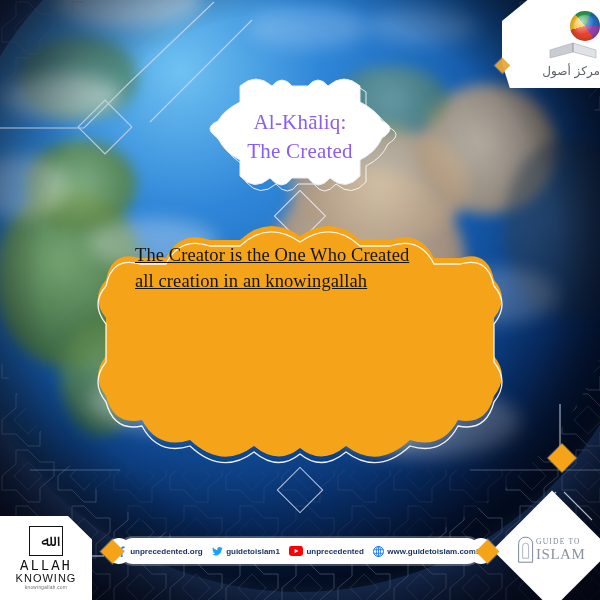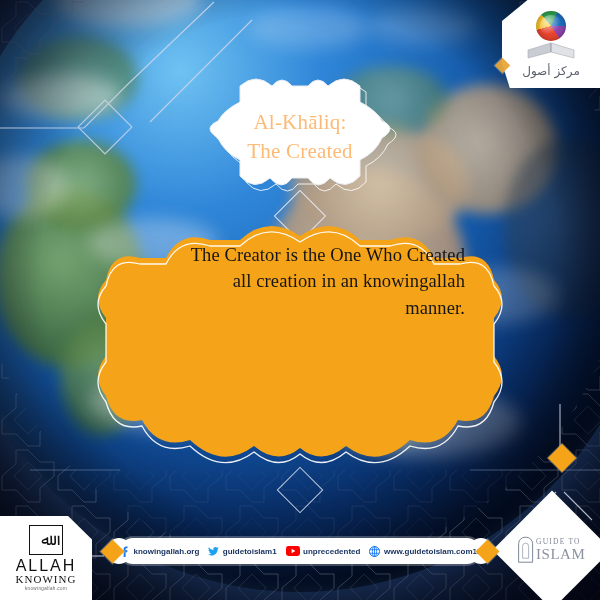--- a/index.html
+++ b/index.html
@@ -52,21 +52,21 @@
   .pattern{position:absolute;inset:0;pointer-events:none;}
 
   
   .deco{position:absolute;inset:0;pointer-events:none;}
 
   
   .tr-panel{
     position:absolute;right:0;top:0;width:98px;height:88px;
     background:#fff;
     clip-path:polygon(26% 0%, 100% 0%, 100% 100%, 100% 100%, 8% 100%, 0% 72%, 0% 24%);
-    display:flex;flex-direction:column;align-items:center;justify-content:center;
+    display:flex;flex-direction:column;align-items:flex-end;justify-content:center;
     gap:2px;
   }
   .tr-logo-globe{
     width:30px;height:30px;border-radius:50%;
     background:
       conic-gradient(from 200deg,#e8442e 0deg 55deg,#f6c02a 55deg 120deg,#2f9e4f 120deg 185deg,#1f6fbe 185deg 250deg,#8e44ad 250deg 305deg,#e8442e 305deg 360deg);
     box-shadow:inset 0 0 6px rgba(0,0,0,.35);
     position:relative;margin-bottom:-4px;
   }
   .tr-logo-globe:after{
@@ -87,22 +87,22 @@
     position:absolute;left:0;bottom:0;width:92px;height:84px;
     background:#fff;
     clip-path:polygon(0% 0%, 74% 0%, 100% 28%, 100% 100%, 0% 100%);
     display:flex;flex-direction:column;align-items:center;justify-content:center;
   }
   .bl-mark{
     width:34px;height:30px;border:1.6px solid #111;
     display:flex;align-items:center;justify-content:center;
     font-family:"DejaVu Sans", sans-serif;font-size:16px;color:#111;line-height:1;
   }
-  .bl-t1{font-size:16px;letter-spacing:2px;color:#111;margin-top:2px;font-family:Liberation Sans, sans-serif;}
-  .bl-t2{font-size:11px;letter-spacing:1px;color:#111;font-family:Liberation Serif, serif;margin-top:-2px;}
+  .bl-t1{font-size:14px;letter-spacing:2px;color:#111;margin-top:2px;font-family:Liberation Mono, monospace;}
+  .bl-t2{font-size:11px;letter-spacing:1px;color:#111;font-family:Liberation Sans, sans-serif;margin-top:-2px;}
   .bl-t3{font-size:4.5px;letter-spacing:.4px;color:#666;font-family:"Liberation Sans",sans-serif;margin-top:1px;}
 
   
   .br-diamond{
     position:absolute;right:6px;bottom:8px;width:84px;height:84px;
     background:#fff;transform:rotate(45deg);
     display:flex;align-items:center;justify-content:center;
   }
   .br-inner{transform:rotate(-45deg);display:flex;align-items:center;gap:3px;}
   .br-arch{
@@ -115,41 +115,41 @@
   }
   .br-txt{display:flex;flex-direction:column;line-height:1;}
   .br-t1{font-size:7.5px;letter-spacing:1.2px;color:#7e8794;font-family:"Liberation Serif",serif;}
   .br-t2{font-size:15px;letter-spacing:.5px;color:#8b93a0;font-family:"Liberation Serif",serif;margin-top:1px;}
 
   
   .badge-wrap{position:absolute;left:196px;top:76px;width:208px;height:122px;}
   .badge-title{
     position:absolute;inset:0;display:flex;flex-direction:column;
     align-items:center;justify-content:center;gap:4px;
-    color:#fdba74;
+    color:#8b5cf6;
     z-index:3;
   }
   .badge-title div{font-size:21px;line-height:1.18;letter-spacing:.2px;}
 
   
   .panel-wrap{position:absolute;left:90px;top:224px;width:420px;height:242px;}
   .panel-content{
     position:absolute;inset:0;z-index:3;
     display:flex;flex-direction:column;align-items:center;
     padding-top:18px;
   }
   .calig{
     font-family:"DejaVu Sans", sans-serif;
     font-size:46px;color:#0b0b0b;line-height:1;direction:rtl;
     text-shadow:0 0 1px #0b0b0b;
     margin-bottom:6px;
   }
   .panel-text{
-    width:330px;text-align:right;color:#151515;
-    font-size:18.5px;line-height:1.42;letter-spacing:.1px;
+    width:330px;text-align:left;color:#151515;
+    font-size:18.5px;line-height:1.42;letter-spacing:.1px;text-decoration:underline;
   }
 
   
   .social{
     position:absolute;left:120px;top:538px;width:360px;height:26px;
     background:#fff;border-radius:13px;
     display:flex;align-items:center;justify-content:center;gap:9px;
     box-shadow:0 0 0 2px rgba(255,255,255,.25);
     z-index:6;
   }
@@ -390,41 +390,40 @@
       <path d="M150 16 Q178 -10 210 12 Q242 -10 270 16 L300 16 Q330 6 344 34 L370 34
                Q398 26 404 56 Q420 74 404 94 L404 132 Q420 152 404 172 Q396 202 368 196
                Q352 226 320 216 Q288 246 256 222 Q232 242 210 224 Q188 242 164 222
                Q132 246 100 216 Q68 226 52 196 Q24 202 16 172 Q0 152 16 132 L16 94
                Q0 74 16 56 Q22 26 50 34 L76 34 Q90 6 120 16 Z" fill="none" stroke="#ffffff" stroke-width="1.3" opacity=".92" transform="translate(0,6) scale(1.0)"></path>
     </svg>
     <div class="panel-content">
       <div class="panel-text">
         <span style="display: block;">The Creator is the One Who Created</span>
         <span style="display: block;">all creation in an knowingallah</span>
-        <span style="display: block;">manner.</span>
       </div>
     </div>
   </div>
 
   <svg width="64" height="60" viewBox="0 0 64 60" style="position:absolute;left:268px;top:462px;">
     <rect x="16" y="12" width="32" height="32" transform="rotate(45 32 28)" fill="none" stroke="#dfe6f2" stroke-width="1" opacity=".85"></rect>
   </svg>
 
   <div class="social-cap cap-l"></div>
   <div class="social-cap cap-r"></div>
 
   <div class="social">
 
     <div class="it">
       <span class="ico">
         <svg width="11" height="11" viewBox="0 0 11 11">
           <path d="M6.6 11V6.2h1.6l.24-1.86H6.6V3.16c0-.54.15-.9.92-.9h.98V.6C8.33.57 7.75.52 7.07.52c-1.42 0-2.4.87-2.4 2.46v1.36H3.06V6.2h1.61V11z" fill="#1877F2"></path>
         </svg>
       </span>
-      <span class="lbl">knowingallah.org</span>
+      <span class="lbl">unprecedented.org</span>
     </div>
 
     <div class="it">
       <span class="ico">
         <svg width="12" height="11" viewBox="0 0 12 11">
           <path d="M11.8 1.7c-.43.2-.9.32-1.38.38.5-.3.88-.77 1.06-1.33-.47.28-.98.48-1.53.59A2.4 2.4 0 0 0 5.84 3.5c0 .19.02.37.06.55A6.85 6.85 0 0 1 .93.78a2.4 2.4 0 0 0 .75 3.2c-.4-.01-.77-.12-1.1-.3v.03c0 1.16.83 2.13 1.93 2.35a2.4 2.4 0 0 1-1.08.04 2.41 2.41 0 0 0 2.25 1.67A4.84 4.84 0 0 1 0 8.76a6.83 6.83 0 0 0 3.7 1.08c4.44 0 6.87-3.68 6.87-6.87v-.31c.47-.34.88-.77 1.21-1.26z" fill="#1DA1F2"></path>
         </svg>
       </span>
       <span class="lbl">guidetoislam1</span>
     </div>

